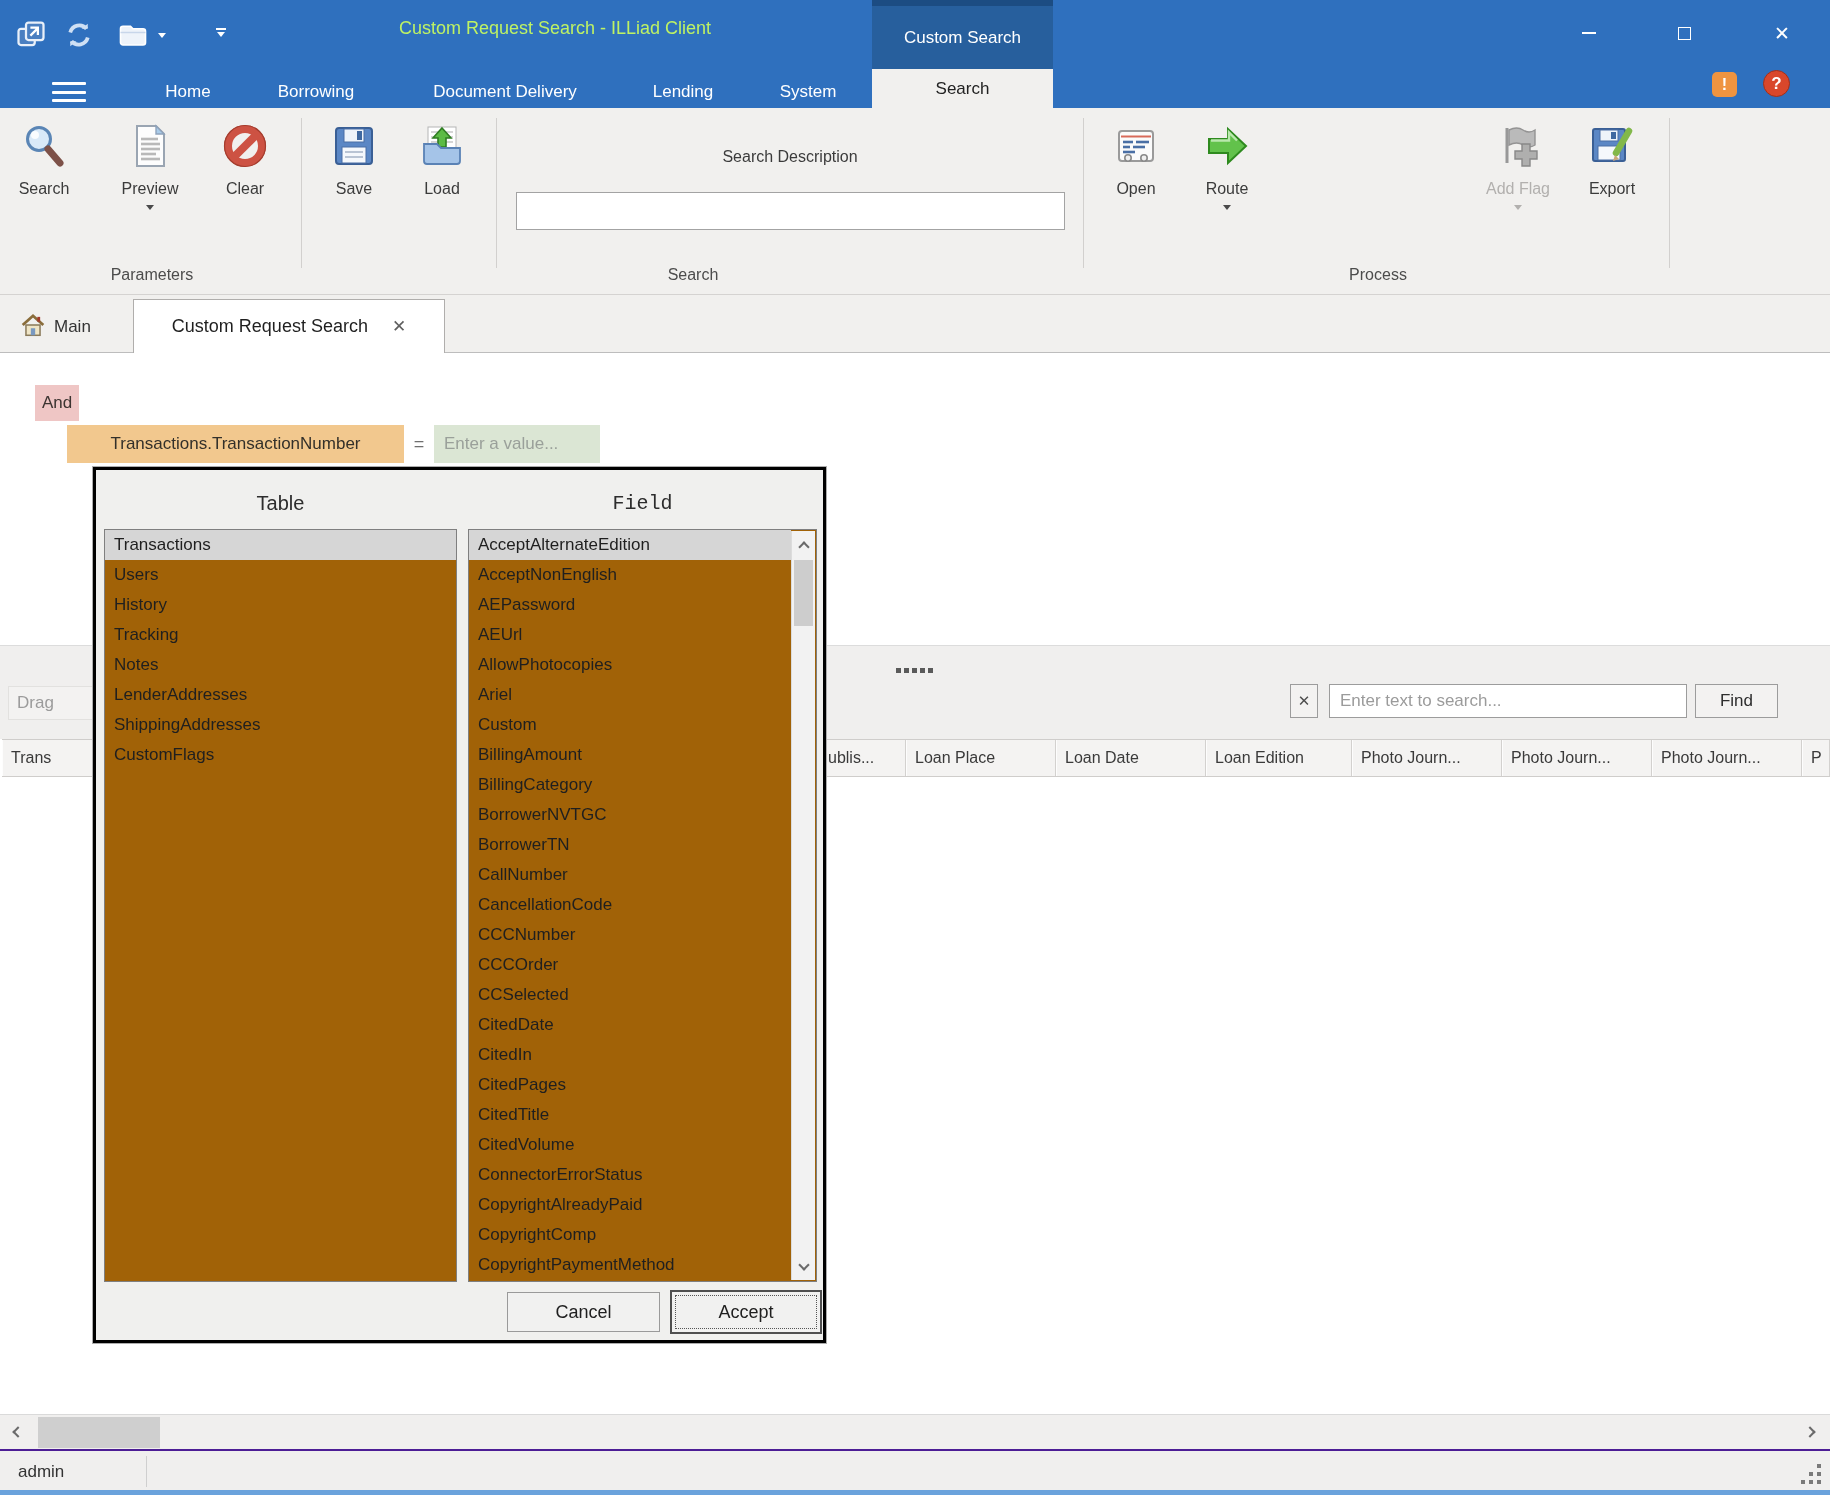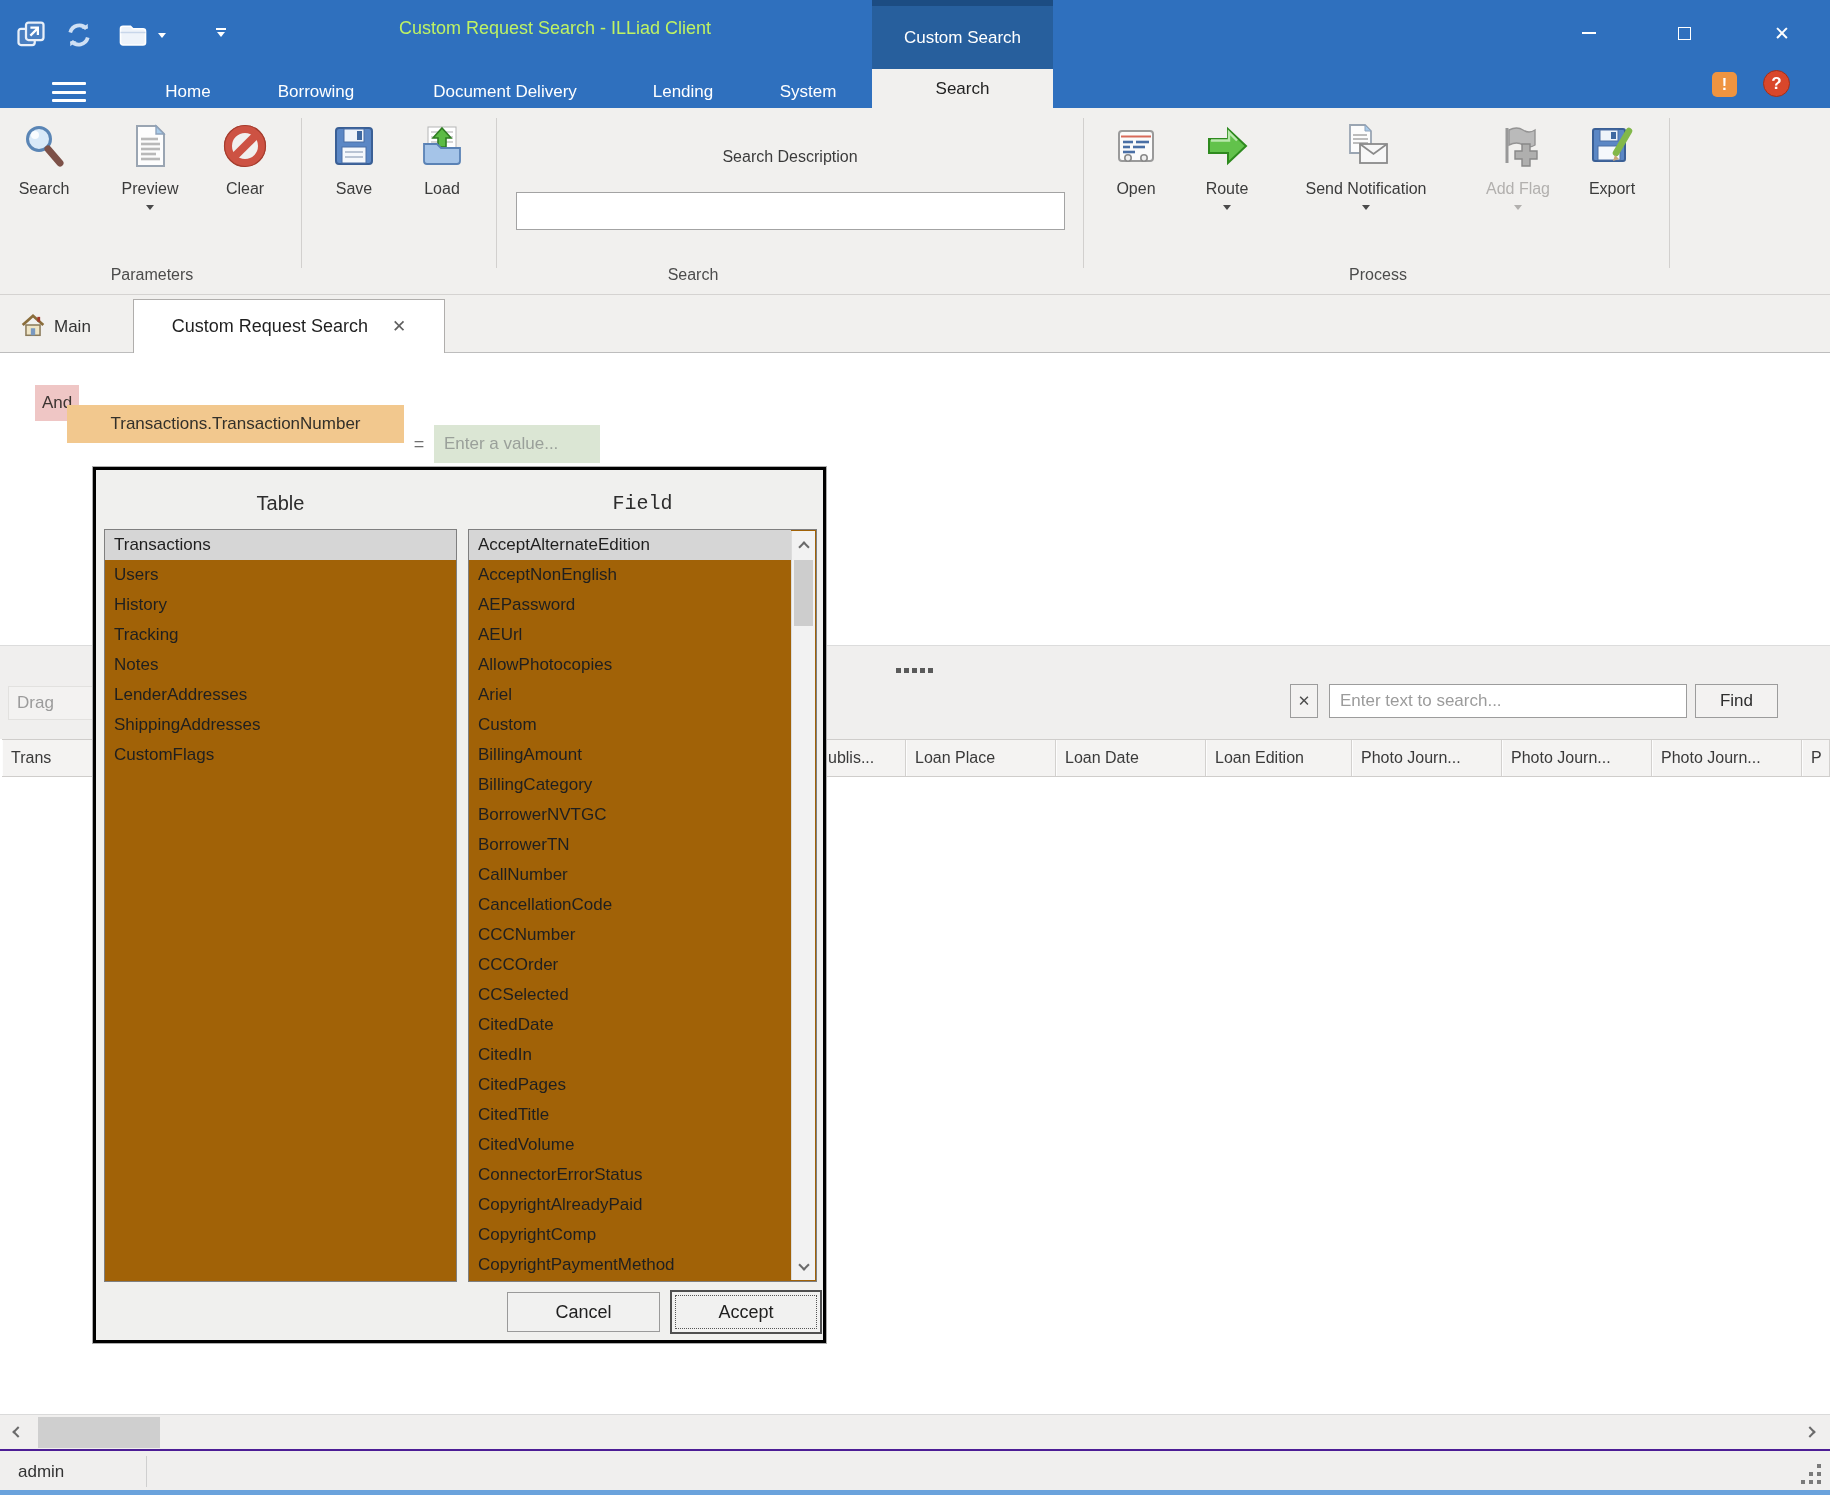--- a/index.html
+++ b/index.html
@@ -50,21 +50,21 @@
   .main-tab{position:absolute;left:14px;top:8px;width:102px;height:48px;display:flex;align-items:center;gap:8px;
             color:#333;font-size:17px;padding-left:6px;}
   .active-doc-tab{position:absolute;left:133px;top:4px;width:312px;height:54px;background:#ffffff;
             border:1px solid #b0aeac;border-bottom:none;display:flex;align-items:center;justify-content:center;gap:24px;
             color:#1f1f1f;font-size:18px;z-index:2;}
   .tab-close{color:#5f5f5f;font-size:17px;}
 
   
   .and-chip{left:35px;top:385px;width:44px;height:36px;background:#efc6c5;color:#3c3431;font-size:17px;
             display:flex;align-items:center;justify-content:center;}
-  .field-chip{left:67px;top:405px;width:337px;height:38px;background:#f2c88e;color:#33302a;font-size:17px;
+  .field-chip{left:67px;top:425px;width:337px;height:38px;background:#f2c88e;color:#33302a;font-size:17px;
             display:flex;align-items:center;justify-content:center;}
   .op-label{left:404px;top:425px;width:30px;height:38px;color:#6f6f6f;font-size:18px;
             display:flex;align-items:center;justify-content:center;}
   .value-chip{left:434px;top:425px;width:166px;height:38px;background:#dbe6d4;color:#9aa09a;font-size:17px;
             display:flex;align-items:center;padding-left:10px;}
 
   
   .band{left:0;top:645px;width:1830px;height:94px;background:#f0efee;border-top:1px solid #dcdcdc;}
   .split-dots{left:896px;top:668px;width:40px;height:5px;}
   .split-dots i{display:block;width:5px;height:5px;background:#5a5a5a;
@@ -286,37 +286,20 @@
       <span class="ric">
         <svg width="46" height="46" viewBox="0 0 46 46">
           <path d="M5 16 h19 v-10 l18 17 -18 17 v-10 h-19 z" fill="#62c24b" stroke="#2e8a1e" stroke-width="2"></path>
           <path d="M7 17.5 h18 v-8 l8 8" fill="none" stroke="#b9e8ad" stroke-width="2.4"></path>
         </svg>
       </span>
       <span>Route</span>
       <span class="rcaret"></span>
     </div>
 
-    <div class="rbtn" style="left:1281px;width:170px;">
-      <span class="ric">
-        <svg width="46" height="46" viewBox="0 0 46 46">
-          <path d="M7 2 h15 l6 6 v22 h-21 z" fill="#fcfcfc" stroke="#9aa5b2" stroke-width="1.8"></path>
-          <path d="M22 2 l6 6 h-6 z" fill="#a9cbe9" stroke="#8fa3bb"></path>
-          <g stroke="#bcbcbc" stroke-width="2">
-              <line x1="10" y1="12" x2="24" y2="12"></line>
-              <line x1="10" y1="16" x2="25" y2="16"></line>
-              <line x1="10" y1="20" x2="25" y2="20"></line>
-            </g>
-          <rect x="17" y="21" width="27" height="19" fill="#f7f7f7" stroke="#8a8a8a" stroke-width="1.8"></rect>
-          <path d="M17 21 l13.5 10 13.5 -10" fill="none" stroke="#8a8a8a" stroke-width="1.8"></path>
-        </svg>
-      </span>
-      <span>Send Notification</span>
-      <span class="rcaret"></span>
-    </div>
 
     <div class="rbtn" style="left:1470px;width:96px;">
       <span class="ric">
         <svg width="46" height="46" viewBox="0 0 46 46" opacity="0.9">
           <line x1="12" y1="5" x2="12" y2="40" stroke="#8f8f8f" stroke-width="3"></line>
           <path d="M14 7 q8 -4 14 0 q6 4 12 0 v15 q-6 4 -12 0 q-6 -4 -14 0 z" fill="#b5b5b5" stroke="#8a8a8a" stroke-width="1.4"></path>
           <path d="M27 21 h8 v7 h7 v8 h-7 v7 h-8 v-7 h-7 v-8 h7 z" fill="#a8a8a8" stroke="#7e7e7e" stroke-width="1.4"></path>
         </svg>
       </span>
       <span class="disabled-label">Add Flag</span>

